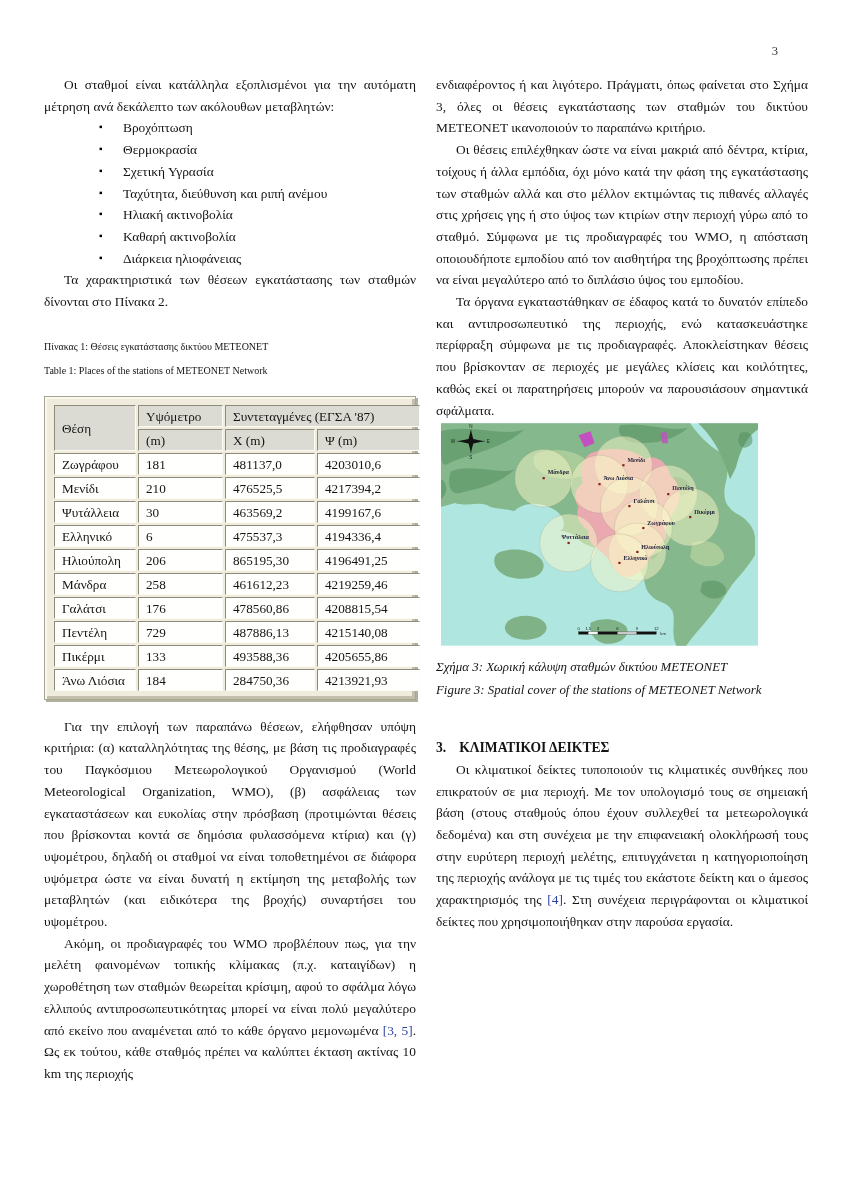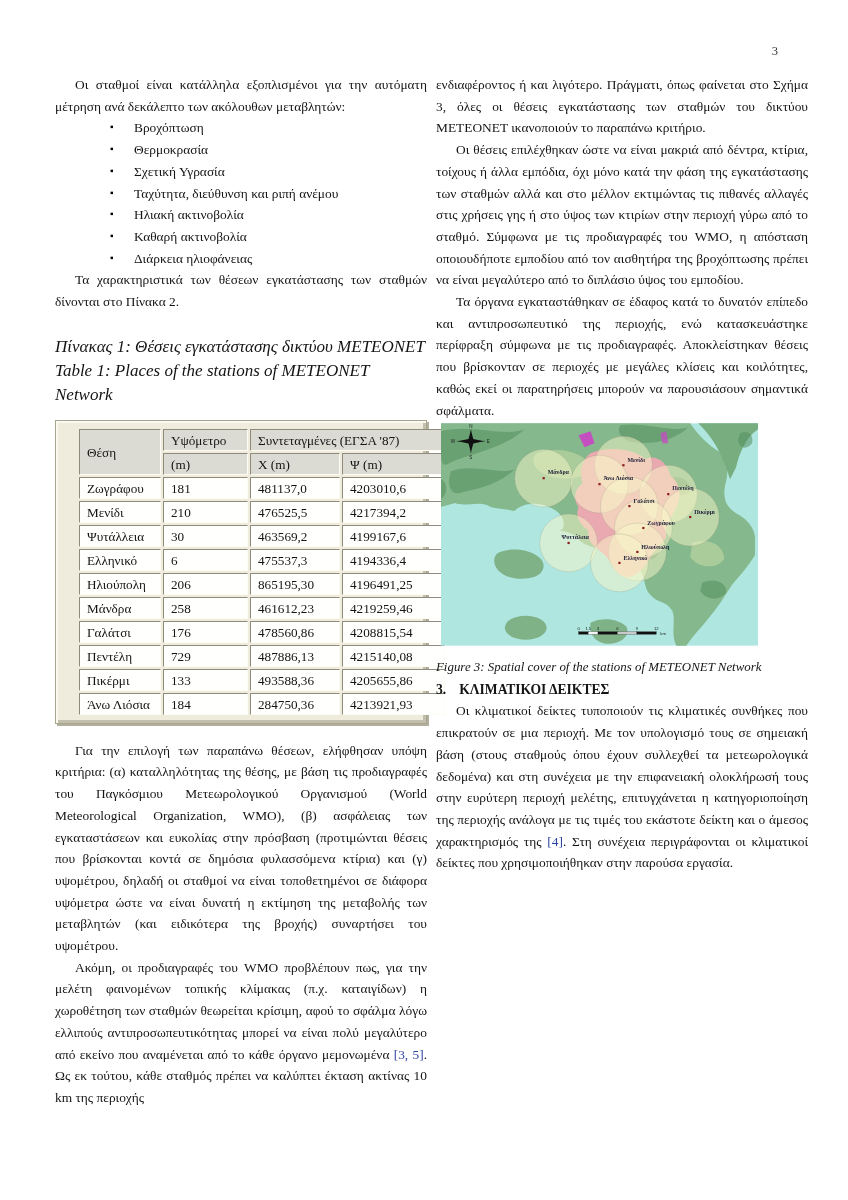--- a/index.html
+++ b/index.html
@@ -1,40 +1,40 @@
 <!DOCTYPE html>
 <html><head>
 <meta charset="utf-8">
 <style>
   html,body{margin:0;padding:0;background:#ffffff;}
   body{width:848px;height:1200px;position:relative;font-family:"Liberation Serif",serif;color:#141414;}
   .page{position:absolute;inset:0;background:#fff;}
   .pagenum{position:absolute;top:44px;right:70px;font-size:12.5px;color:#333;}
   .col{position:absolute;top:74px;width:372px;font-size:13.4px;line-height:21.7px;text-align:justify;}
-  .col-left{left:55px;}
+  .col-left{left:44px;}
   .col-right{left:436px;}
   p.body{margin:0;}
   p.ind{text-indent:20px;}
   .gap-top{margin-top:21px;}
   ul.vars{list-style:none;margin:0;padding:0 0 0 55px;text-align:left;}
   ul.vars li{position:relative;padding-left:24px;}
   ul.vars .blt{position:absolute;left:0;top:-1px;font-size:10px;color:#000;}
-  .caption{margin-top:22px;font-style:italic;font-size:17px;line-height:24px;text-align:left;}
+  .caption{margin-top:22px;font-size:10px;line-height:24px;text-align:left;}
   .tbl-frame{margin-top:13px;background:#efecdd;border:1px solid #a8a492;
     box-shadow:inset 2px 2px 0 #fbf9ee, inset -3px -3px 0 #c3bfad, 2px 2px 0 #b3af9d;
-    padding:6px 21px;}
+    padding:6px 7px;}
   table.st{width:100%;border-collapse:separate;border-spacing:2px;table-layout:fixed;font-size:13.2px;line-height:17px;}
   table.st th, table.st td{border:1px solid;border-color:#8f8b7a #fcfbf4 #fcfbf4 #8f8b7a;
     padding:2px 7px 1px 7px;text-align:left;font-weight:normal;overflow:hidden;white-space:nowrap;}
   table.st th{background:#dbdbd4;}
   table.st td{background:#fffffe;}
   .ref{color:#2b3f9e;}
   .map-wrap{margin:2px 0 0 5px;width:317px;height:223px;line-height:0;}
   .fig-caption{margin-top:10px;font-style:italic;font-size:12.9px;line-height:22.5px;text-align:left;}
-  .sec{font-weight:bold;font-size:13.6px;text-align:left;}
+  .sec{margin-top:36px;font-weight:bold;font-size:13.6px;text-align:left;}
   .sec .sec-n{margin-right:13px;}
   .p-after-sec{margin-top:22px;}
   text.stl{font-weight:bold;font-size:6px;fill:#1c1c38;font-family:"Liberation Serif",serif;}
   text.cmp{font-size:4.6px;fill:#222;font-family:"Liberation Sans",sans-serif;}
   text.scl{font-size:4.2px;fill:#222;font-family:"Liberation Sans",sans-serif;}
 </style>
 </head>
 <body>
 
 <div class="page">
@@ -253,20 +253,21 @@
           <text class="scl" x="157.5" y="207.5" text-anchor="middle">3</text>
           <text class="scl" x="177" y="207.5" text-anchor="middle">6</text>
           <text class="scl" x="196.5" y="207.5" text-anchor="middle">9</text>
           <text class="scl" x="216" y="207.5" text-anchor="middle">12</text>
           <text class="scl" x="220" y="212" text-anchor="start">km</text>
         </g>
       </svg>
     </div>
 
     <div class="fig-caption">
+      <div>Σχήμα 3: Χωρική κάλυψη σταθμών δικτύου METEONET</div>
       <div>Figure 3: Spatial cover of the stations of METEONET Network</div>
     </div>
 
     <div class="sec">
       <span class="sec-n">3.</span><span>ΚΛΙΜΑΤΙΚΟΙ ΔΕΙΚΤΕΣ</span>
     </div>
 
     <p class="body ind p-after-sec"><span>Οι κλιματικοί δείκτες τυποποιούν τις κλιματικές συνθήκες που επικρατούν σε μια περιοχή. Με τον υπολογισμό τους σε σημειακή βάση (στους σταθμούς όπου έχουν συλλεχθεί τα μετεωρολογικά δεδομένα) και στη συνέχεια με την επιφανειακή ολοκλήρωσή τους στην ευρύτερη περιοχή μελέτης, επιτυγχάνεται η κατηγοριοποίηση της περιοχής ανάλογα με τις τιμές του εκάστοτε δείκτη και ο άμεσος χαρακτηρισμός της </span><span class="ref">[4]</span><span>. Στη συνέχεια περιγράφονται οι κλιματικοί δείκτες που χρησιμοποιήθηκαν στην παρούσα εργασία.</span></p>
   </div>
 

